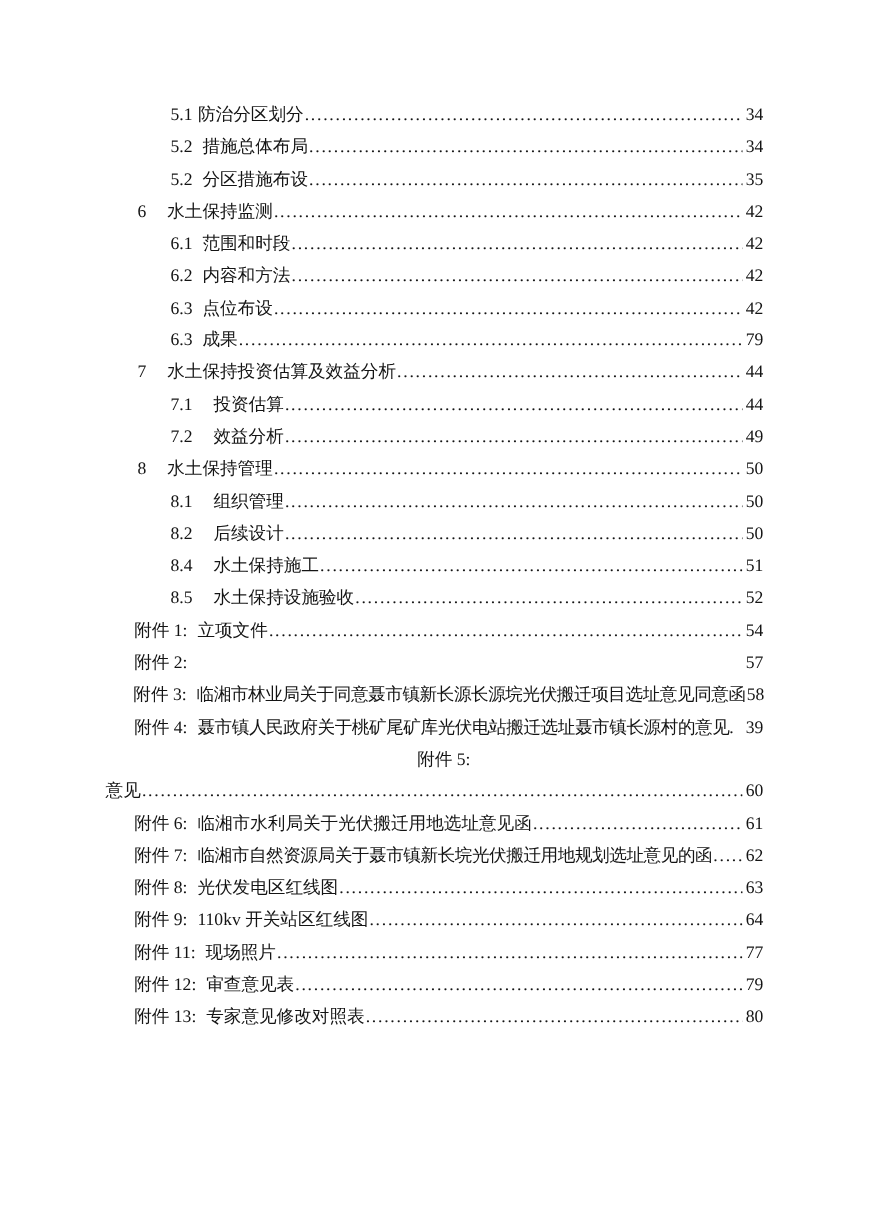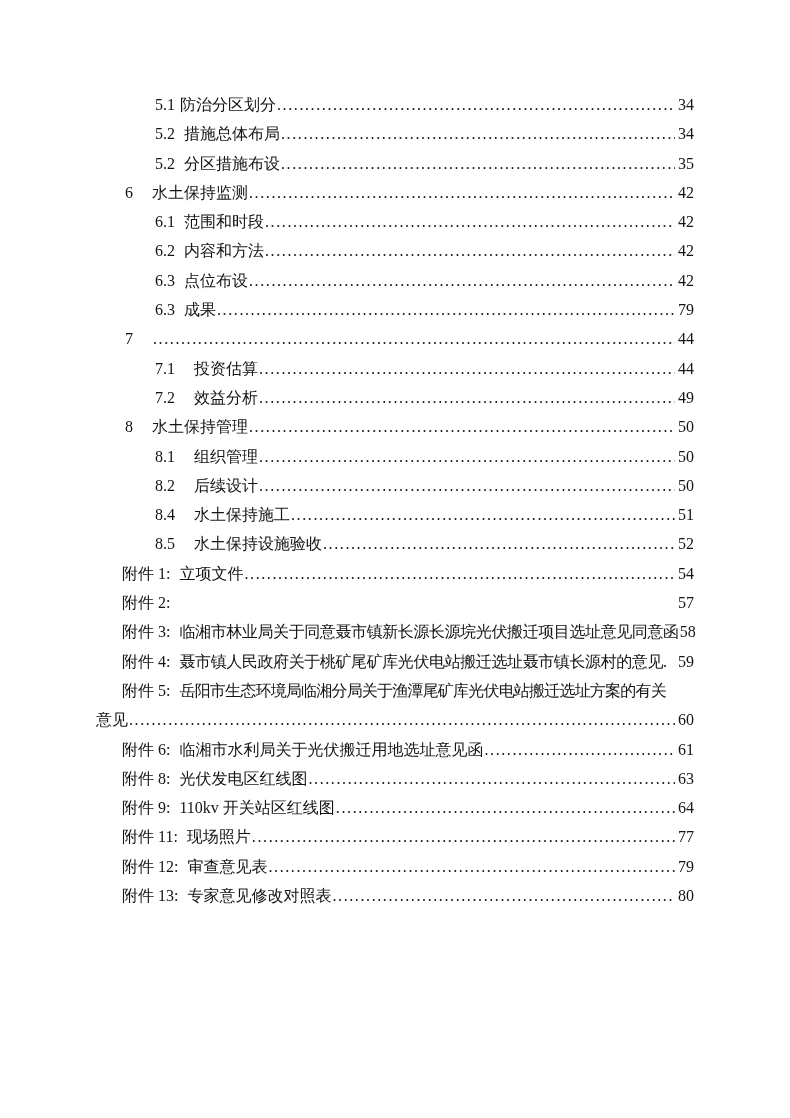--- a/index.html
+++ b/index.html
@@ -25,21 +25,21 @@
   }
   .row {
     display: flex;
     align-items: baseline;
     line-height: 29.3px;
     white-space: nowrap;
   }
   
   .lv-1 { padding-left: 29px; }
   .lv-2 { padding-left: 59px; }
-  .lv-attachment { padding-left: 26px; }
+  .lv-attachment { padding-left: 26px; justify-content: center; }
   .lv-continuation { padding-left: 0; }
   
   .gap-narrow  .num { margin-right: 5px;  }
   .gap-normal  .num { margin-right: 9px;  }
   .gap-wide    .num { margin-right: 19px; }
   .num   { flex: 0 0 auto; }
   .title { flex: 0 0 auto; }
   
   .dots {
     flex: 1 1 auto;
@@ -108,20 +108,21 @@
         <span class="page-num">42</span>
       </div>
       <div class="row lv-2 gap-normal">
         <span class="num">6.3</span>
         <span class="title">成果</span>
         <span class="dots"></span>
         <span class="page-num">79</span>
       </div>
       <div class="row lv-1 gap-wide">
         <span class="num">7</span>
+        <span class="title">水土保持投资估算及效益分析</span>
         <span class="dots"></span>
         <span class="page-num">44</span>
       </div>
       <div class="row lv-2 gap-wide">
         <span class="num">7.1</span>
         <span class="title">投资估算</span>
         <span class="dots"></span>
         <span class="page-num">44</span>
       </div>
       <div class="row lv-2 gap-wide">
@@ -174,36 +175,41 @@
       <div class="row lv-attachment gap-normal tight no-leader">
         <span class="num">附件 3:</span>
         <span class="title">临湘市林业局关于同意聂市镇新长源长源垸光伏搬迁项目选址意见同意函</span>
         <span class="spacer"></span>
         <span class="page-num">58</span>
       </div>
       <div class="row lv-attachment gap-normal tight no-leader">
         <span class="num">附件 4:</span>
         <span class="title">聂市镇人民政府关于桃矿尾矿库光伏电站搬迁选址聂市镇长源村的意见.</span>
         <span class="spacer"></span>
-        <span class="page-num">59</span>
+        <span class="page-num">39</span>
       </div>
       <div class="row lv-attachment gap-normal tight justify no-leader">
         <span class="num">附件 5:</span>
-        <span class="title">岳阳市生态环境局临湘分局关于渔潭尾矿库光伏电站搬迁选址方案的有关</span>
       </div>
       <div class="row lv-continuation gap-normal">
         <span class="title">意见</span>
         <span class="dots"></span>
         <span class="page-num">60</span>
       </div>
       <div class="row lv-attachment gap-normal">
         <span class="num">附件 6:</span>
         <span class="title">临湘市水利局关于光伏搬迁用地选址意见函</span>
         <span class="dots"></span>
         <span class="page-num">61</span>
+      </div>
+      <div class="row lv-attachment gap-normal tight">
+        <span class="num">附件 7:</span>
+        <span class="title">临湘市自然资源局关于聂市镇新长垸光伏搬迁用地规划选址意见的函</span>
+        <span class="dots"></span>
+        <span class="page-num">62</span>
       </div>
       <div class="row lv-attachment gap-normal">
         <span class="num">附件 8:</span>
         <span class="title">光伏发电区红线图</span>
         <span class="dots"></span>
         <span class="page-num">63</span>
       </div>
       <div class="row lv-attachment gap-normal">
         <span class="num">附件 9:</span>
         <span class="title">110kv 开关站区红线图</span>

